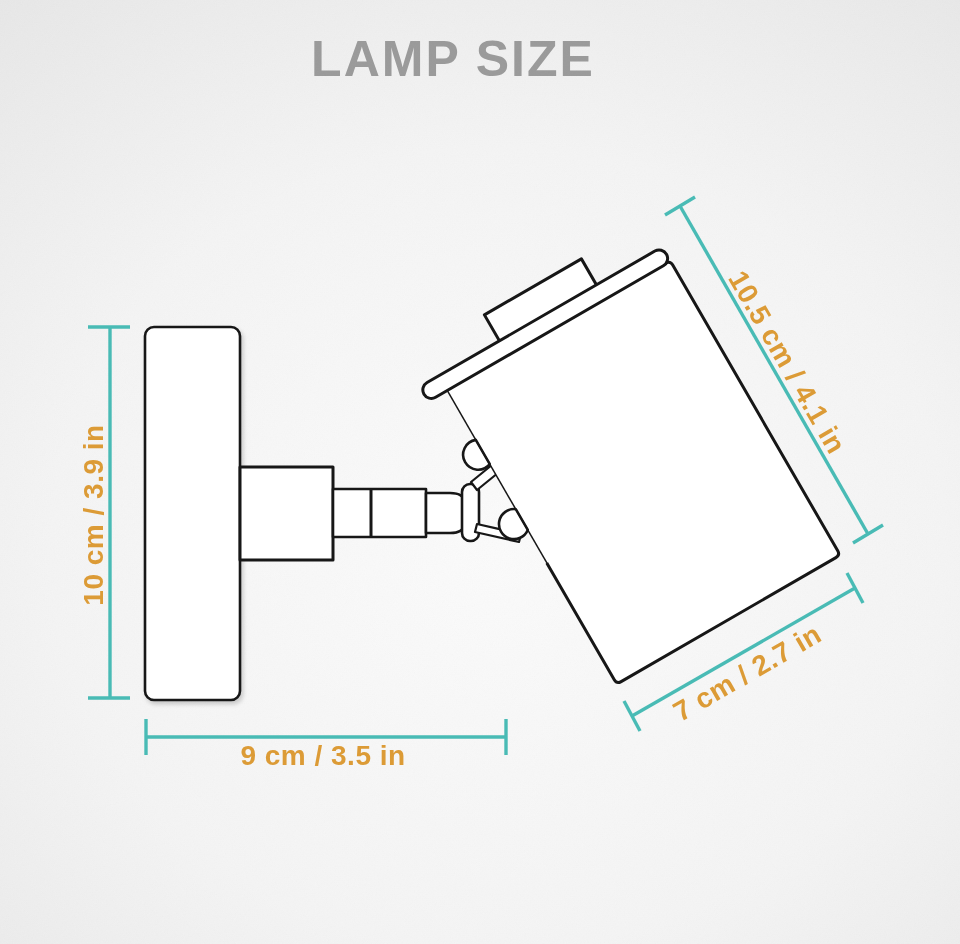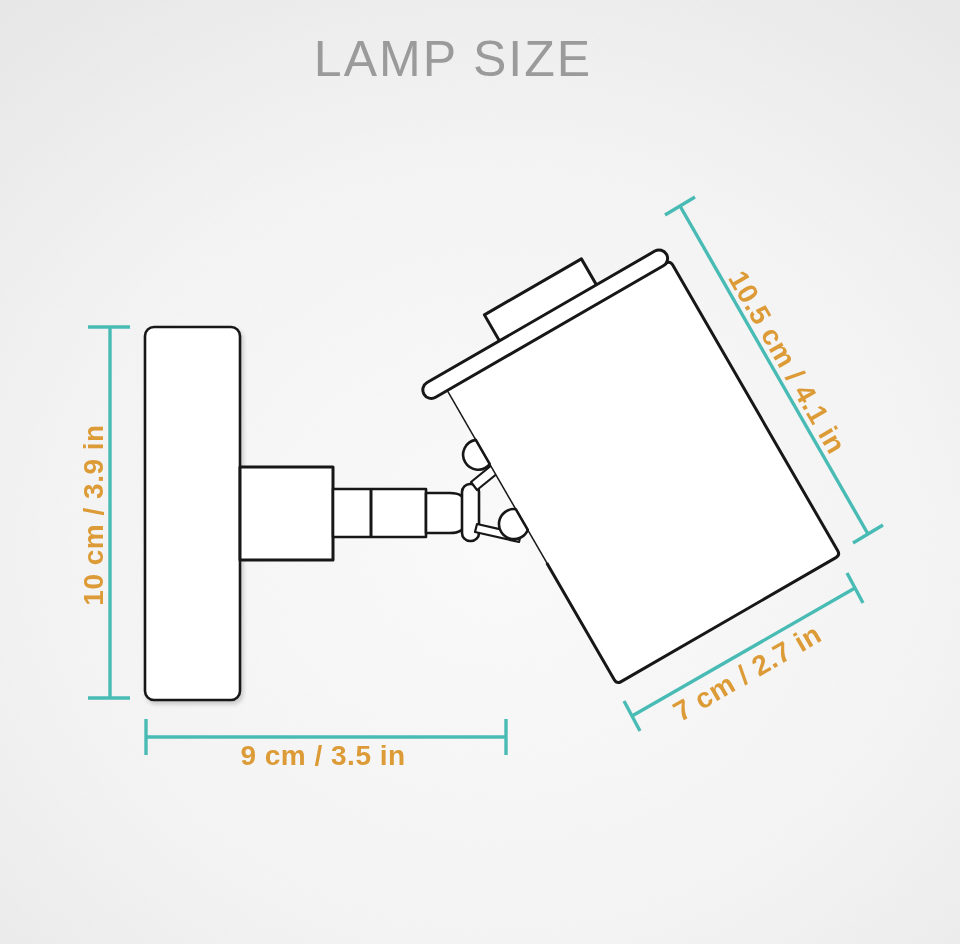--- a/index.html
+++ b/index.html
@@ -13,21 +13,21 @@
     overflow: hidden;
     background: radial-gradient(130% 118% at 52% 58%, #fbfbfb 0%, #f4f4f4 36%, #e6e6e6 66%, #cbcbcb 100%);
     font-family: "Liberation Sans", sans-serif;
   }
   .title {
     position: absolute;
     left: 453px;
     top: 30px;
     transform: translateX(-50%);
     font-size: 50px;
-    font-weight: 400;
+    font-weight: 700;
     letter-spacing: 2px;
     color: #9a9a9a;
     white-space: nowrap;
     user-select: none;
   }
   svg.drawing {
     position: absolute;
     left: 0;
     top: 0;
   }

